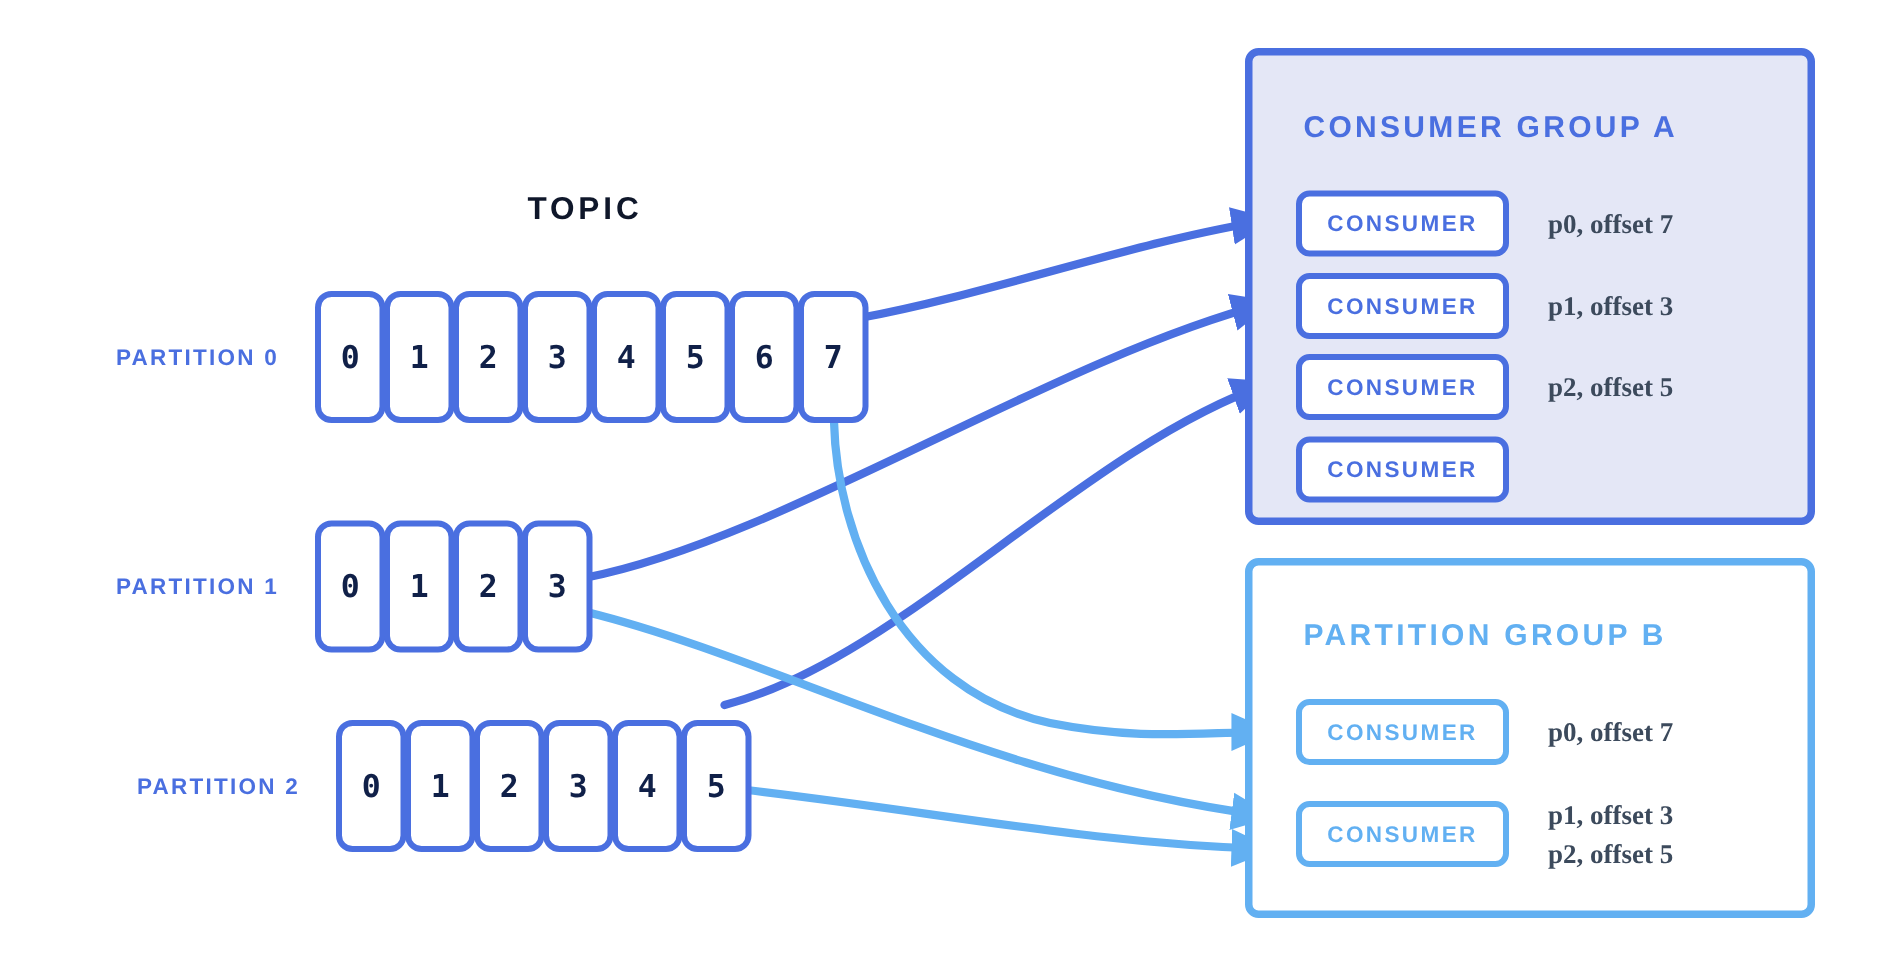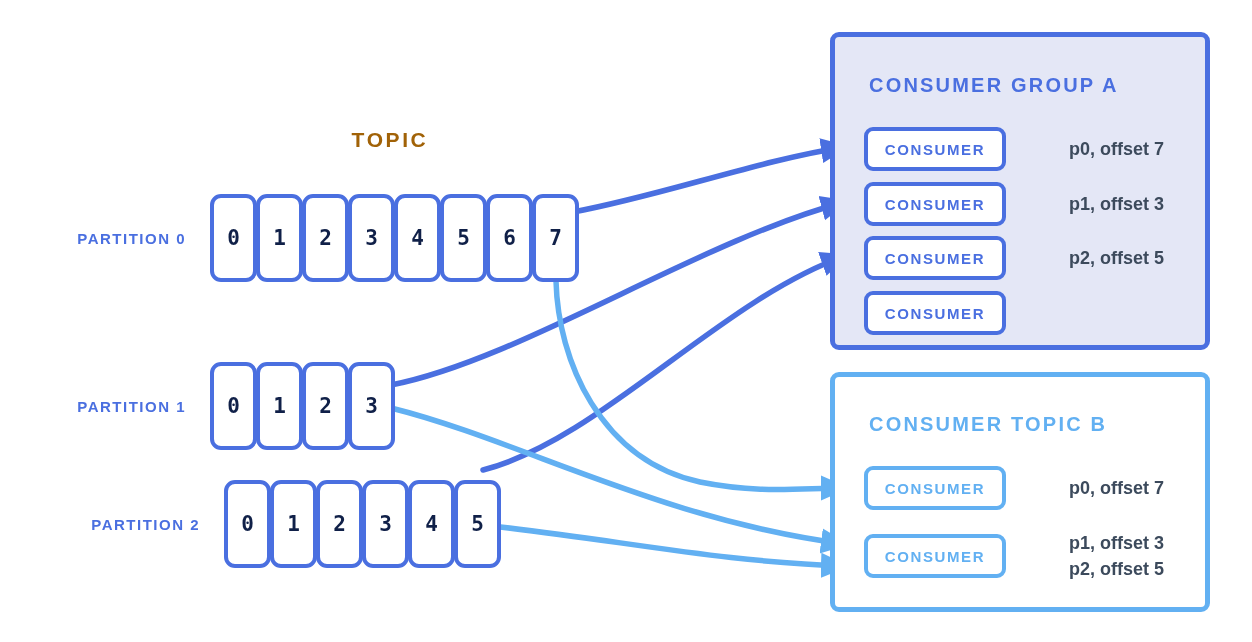--- a/index.html
+++ b/index.html
@@ -29,21 +29,21 @@
   
   .topic-title {
     position: absolute;
     left: 300px;
     top: 128px;
     width: 180px;
     text-align: center;
     font-size: 21px;
     font-weight: bold;
     letter-spacing: 2.6px;
-    color: #a16207;
+    color: #0f172a;
   }
   .partition-row {
     position: absolute;
     display: flex;
     align-items: center;
   }
   .partition-label {
     position: absolute;
     right: 100%;
     margin-right: 24px;
@@ -103,41 +103,40 @@
     letter-spacing: 2.2px;
     white-space: nowrap;
   }
   .group-a .group-title { top: 37px; color: #4a6fe0; }
   .group-b .group-title { top: 36px; color: #62b0f2; }
 
   .consumer-row {
     position: absolute;
     display: flex;
     align-items: center;
-    gap: 37px;
   }
   .consumer-box {
     width: 142px;
     height: 44px;
     box-sizing: border-box;
     border-radius: 9px;
     background: #ffffff;
     display: flex;
     align-items: center;
     justify-content: center;
     font-size: 15px;
     font-weight: bold;
     letter-spacing: 1.6px;
   }
   .group-a .consumer-box { border: 4px solid #4a6fe0; color: #4a6fe0; }
   .group-b .consumer-box { border: 4px solid #62b0f2; color: #62b0f2; }
 
   .assign {
     margin-left: 26px;
-    font-family: Liberation Sans, sans-serif;
+    font-family: Liberation Serif, serif;
     font-size: 18px;
     font-weight: bold;
     color: #3c4a5c;
     line-height: 1.45;
     white-space: pre;
   }
 </style>
 </head>
 <body>
 
@@ -175,21 +174,21 @@
       <div class="cell">1</div>
       <div class="cell">2</div>
       <div class="cell">3</div>
       <div class="cell">4</div>
       <div class="cell">5</div>
       <div class="cell">6</div>
       <div class="cell">7</div>
     </div>
   </div>
 
-  <div class="partition-row" style="left:210px; top:362px;">
+  <div class="partition-row" style="left:210px; top:347px;">
     <div class="partition-label">PARTITION 1</div>
     <div class="cells">
       <div class="cell">0</div>
       <div class="cell">1</div>
       <div class="cell">2</div>
       <div class="cell">3</div>
     </div>
   </div>
 
   <div class="partition-row" style="left:224px; top:480px;">
@@ -222,21 +221,21 @@
       <div class="assign">p2, offset 5</div>
     </div>
 
     <div class="consumer-row" style="left:29px; top:254px;">
       <div class="consumer-box">CONSUMER</div>
       <div class="assign"></div>
     </div>
   </div>
 
   <div class="group group-b">
-    <div class="group-title">CONSUMER TOPIC B</div>
+    <div class="group-title">PARTITION GROUP B</div>
 
     <div class="consumer-row" style="left:29px; top:89px;">
       <div class="consumer-box">CONSUMER</div>
       <div class="assign">p0, offset 7</div>
     </div>
 
     <div class="consumer-row" style="left:29px; top:153px;">
       <div class="consumer-box">CONSUMER</div>
       <div class="assign">p1, offset 3
 p2, offset 5</div>

